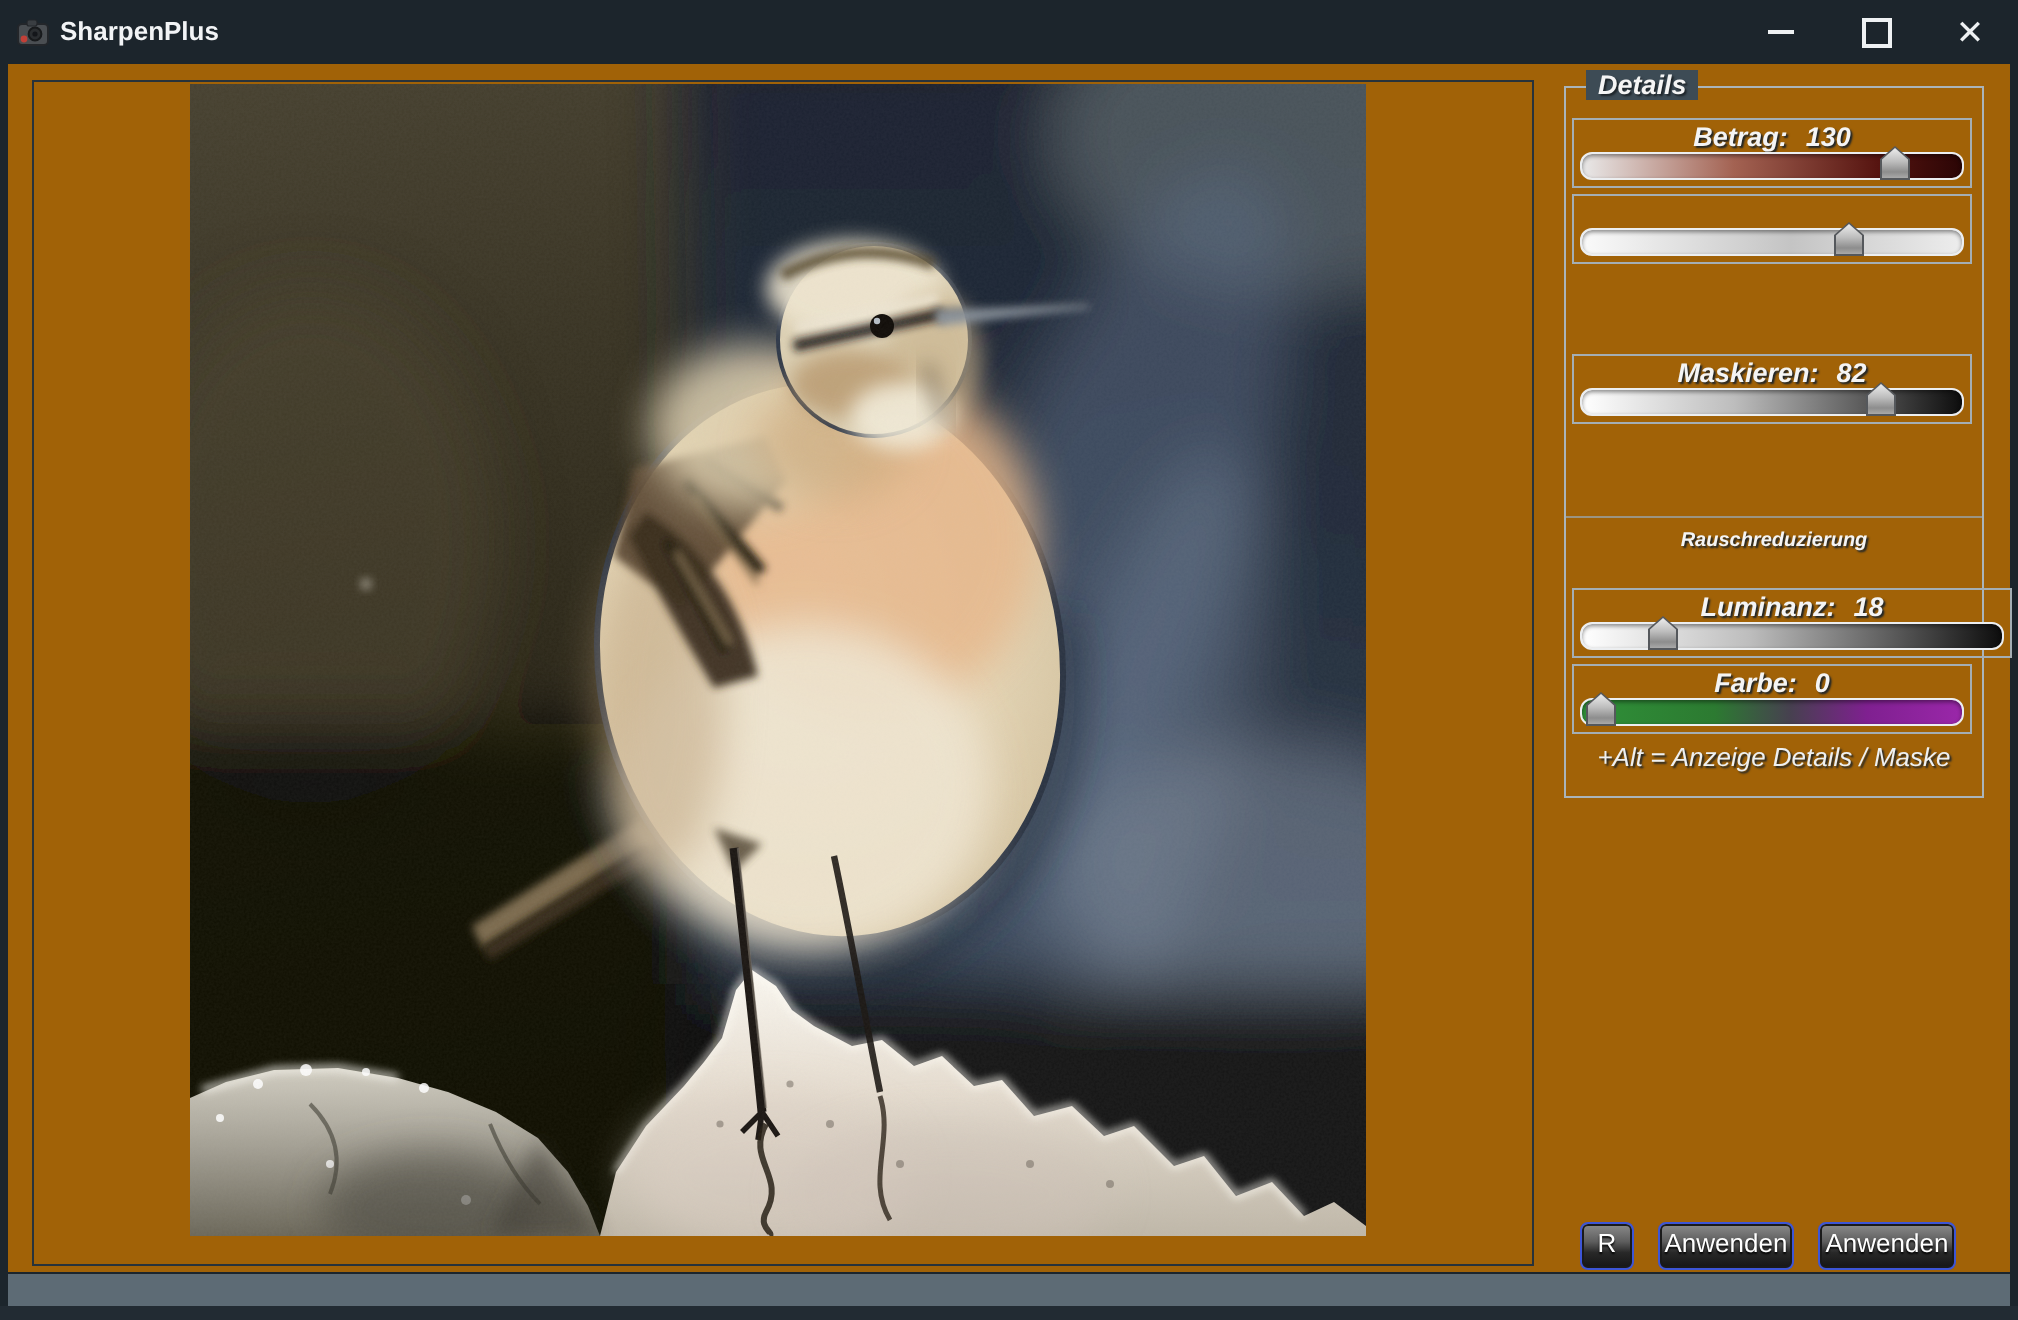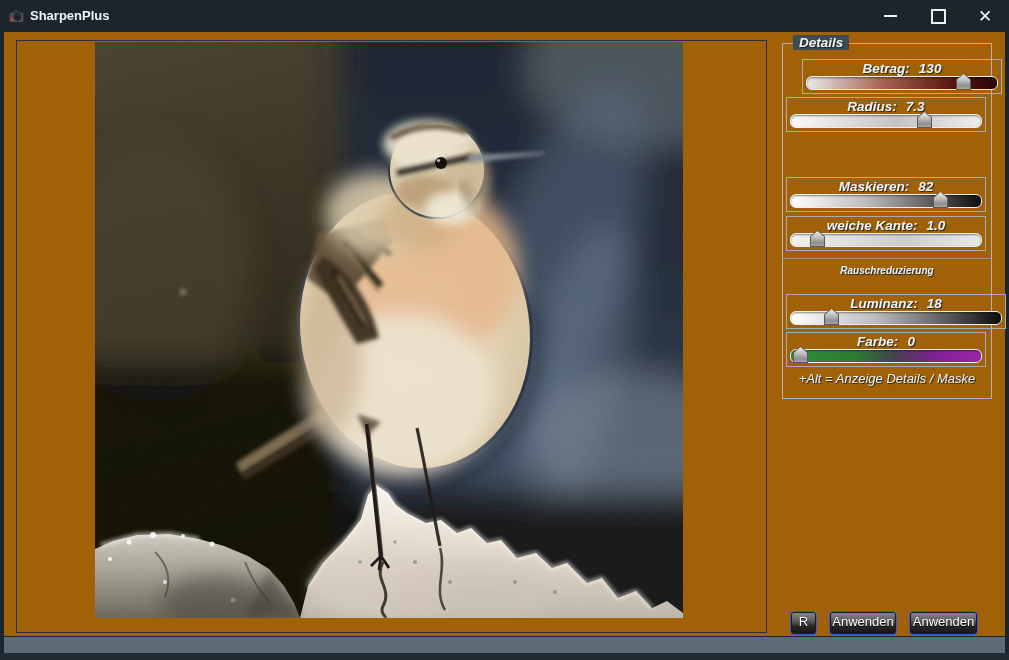--- a/index.html
+++ b/index.html
@@ -21,21 +21,21 @@
   .preview-panel{position:absolute;left:12px;top:8px;width:749px;height:591px;
       border:1px solid #27323b;}
   .photo{position:absolute;left:91px;top:10px;width:588px;height:576px;}
   
   .group{position:absolute;left:778px;top:11px;width:208px;height:354px;
       border:1px solid #aab4ba;}
   .legend{position:absolute;top:-9px;left:10px;padding:0 6px;background:#3d4b55;
       color:#f4f4f4;font-size:13.5px;font-weight:bold;font-style:italic;
       text-shadow:1px 1px 1px #1d2429;}
   .srow{position:absolute;left:3px;width:198px;height:33px;border:1px solid #a4aeb4;}
-  .srow.r0{top:15px;margin-left:16px;} .srow.r1{top:53px;} .srow.r2{top:95px;} .srow.r3{top:133px;}
+  .srow.r0{top:15px;} .srow.r1{top:53px;} .srow.r2{top:95px;} .srow.r3{top:133px;}
   .srow.r4{top:172px;} .srow.r5{top:250px;padding-left:20px;} .srow.r6{top:288px;}
   .slabel{position:absolute;left:0;top:0;width:100%;height:16px;margin-top:1px;
       text-align:center;color:#f4f4f4;font-size:13.5px;font-weight:bold;font-style:italic;
       text-shadow:1px 1px 1px #1d2429;white-space:nowrap;}
   .sval{margin-left:9px;}
   .track{position:absolute;left:3px;right:3px;bottom:3px;height:12px;border-radius:6px;
       border:1px solid #eceef0;box-shadow:inset 0 1px 2px rgba(0,0,0,.45);}
   .thumb{position:absolute;top:-4px;left:0;width:15px;height:17px;
       clip-path:polygon(50% 0,100% 38%,100% 100%,0 100%,0 38%);background:#55585c;}
   .thumb::after{content:"";position:absolute;inset:1px;
@@ -234,37 +234,30 @@
     <div class="group">
       <span class="legend">Details</span>
 
       <div class="srow r0">
         <div class="slabel"><span>Betrag:</span><span class="sval">130</span></div>
         <div class="track" style="background: linear-gradient(90deg, rgb(233, 233, 233) 0%, rgb(163, 98, 82) 40%, rgb(86, 20, 16) 78%, rgb(43, 5, 5) 100%);">
             <div class="thumb" style="left: 149px;"></div>
           </div>
       </div>
       <div class="srow r1">
-        <div class="slabel"><span>Radius:</span><span class="sval">7.3</span></div>
         <div class="track" style="background: linear-gradient(90deg, rgb(250, 250, 250) 0%, rgb(196, 196, 196) 55%, rgb(237, 237, 237) 100%);">
             <div class="thumb" style="left: 126px;"></div>
           </div>
       </div>
       <div class="srow r3">
         <div class="slabel"><span>Maskieren:</span><span class="sval">82</span></div>
         <div class="track" style="background: linear-gradient(90deg, rgb(255, 255, 255) 0%, rgb(189, 189, 189) 40%, rgb(88, 88, 88) 75%, rgb(13, 13, 13) 100%);">
             <div class="thumb" style="left: 142px;"></div>
           </div>
       </div>
-      <div class="srow r4">
-        <div class="slabel"><span>weiche Kante:</span><span class="sval">1.0</span></div>
-        <div class="track" style="background: linear-gradient(90deg, rgb(242, 242, 242) 0%, rgb(204, 204, 204) 60%, rgb(233, 233, 233) 100%);">
-            <div class="thumb" style="left: 19px;"></div>
-          </div>
-      </div>
 
       <div class="separator"></div>
       <div class="section-title">Rauschreduzierung</div>
 
       <div class="srow r5">
         <div class="slabel"><span>Luminanz:</span><span class="sval">18</span></div>
         <div class="track" style="background: linear-gradient(90deg, rgb(255, 255, 255) 0%, rgb(189, 189, 189) 40%, rgb(88, 88, 88) 75%, rgb(13, 13, 13) 100%);">
             <div class="thumb" style="left: 33px;"></div>
           </div>
       </div>

